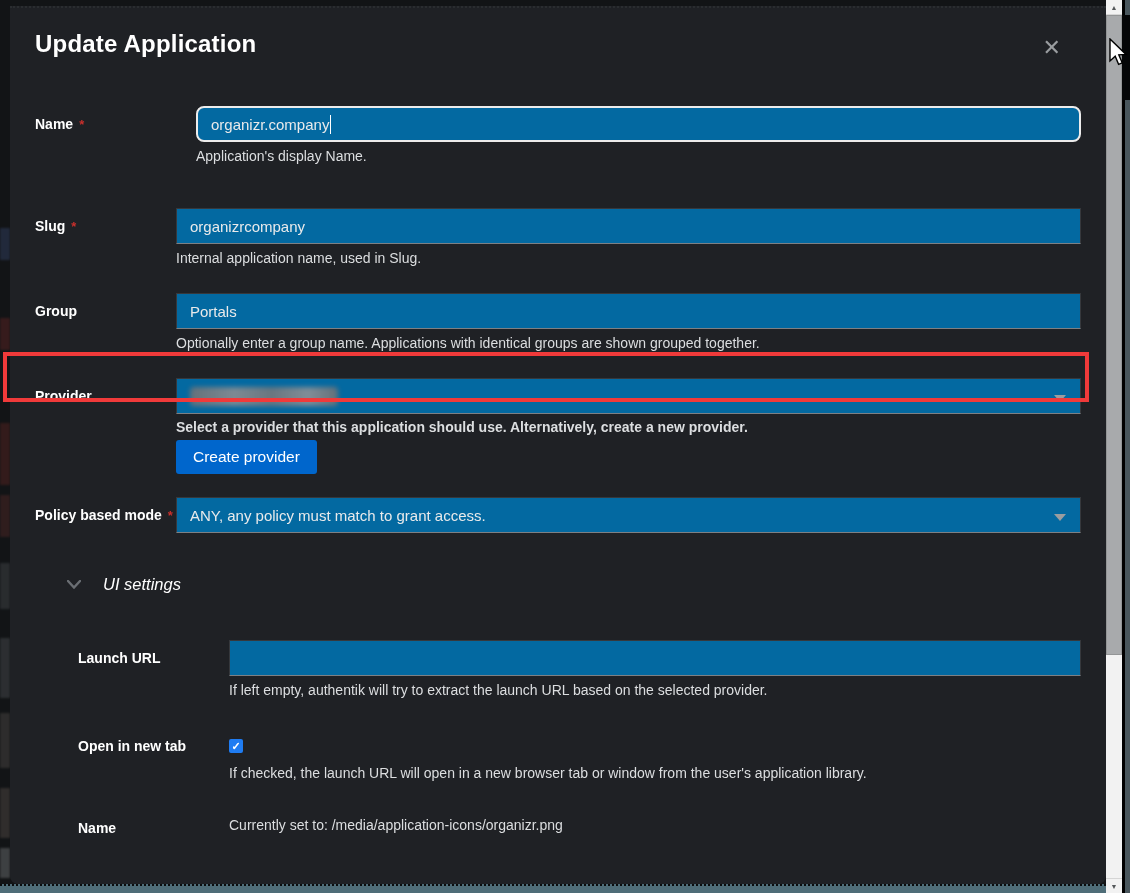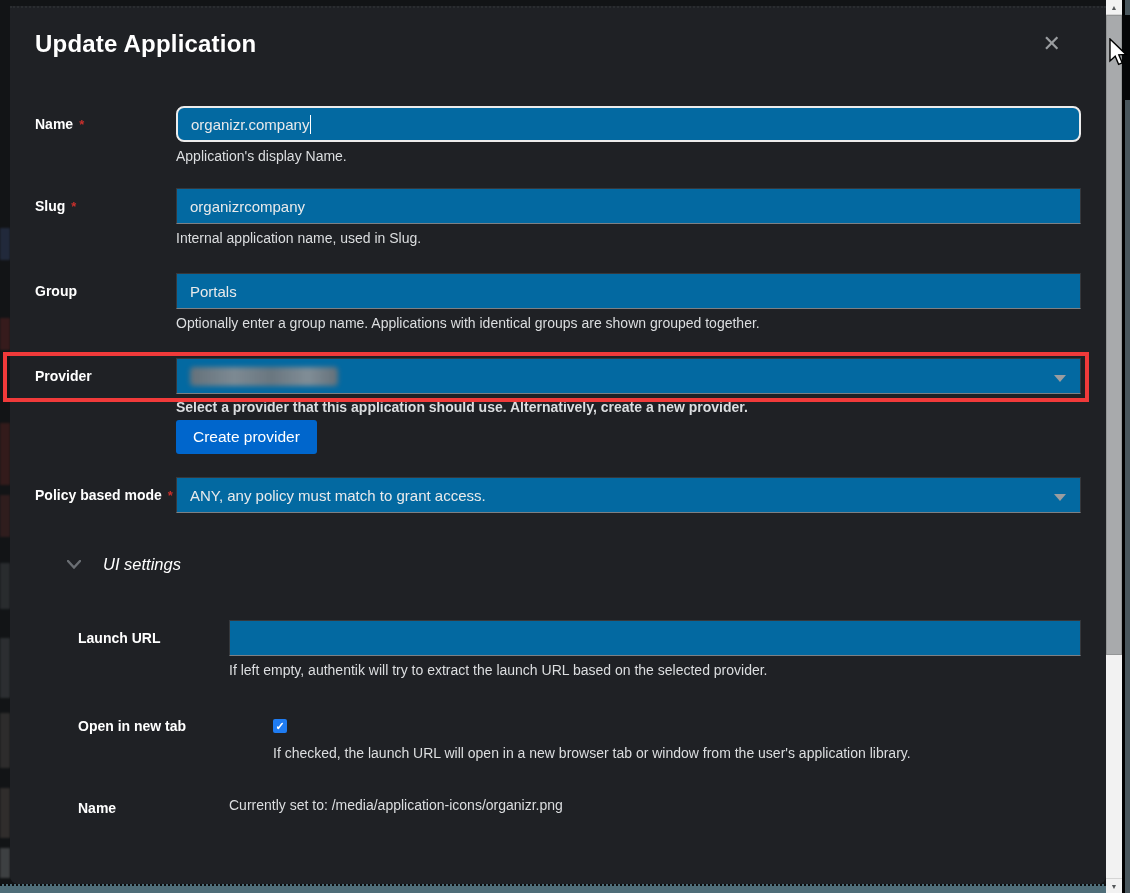--- a/index.html
+++ b/index.html
@@ -8,21 +8,21 @@
   .stage { position:relative; width:1130px; height:893px; background:#121416; overflow:hidden; }
 
   
   .blob { position:absolute; left:0; width:10px; opacity:.65; filter:blur(1px); }
 
   
   .modal { position:absolute; left:10px; top:6px; width:1096px; height:878px;
            background:#1f2125; border-radius:0 0 8px 8px; padding:22px 25px 0 15px;
            border-top:2px dotted #2a2d30; overflow:hidden; }
 
-  .modal-header { display:flex; justify-content:space-between; align-items:center; margin-bottom:48px; }
+  .modal-header { display:flex; justify-content:space-between; align-items:flex-end; margin-bottom:48px; }
   .modal-title { color:#fff; font-size:24px; font-weight:600; letter-spacing:.2px; padding-left:10px; }
   .close-btn { color:#9a9da0; font-size:22px; line-height:20px; cursor:pointer; margin-right:20px; font-weight:400; }
 
   .row { display:flex; }
   .label-col { width:151px; flex:0 0 151px; padding-top:9px; padding-left:10px; }
   .label-col .lbl { color:#fff; font-size:14px; font-weight:700; }
   .req { color:#c9302c; font-size:13px; font-weight:700; margin-left:6px; }
   .input-col { flex:1; min-width:0; }
 
   .text-input, .select-input {
@@ -99,21 +99,21 @@
   <div class="blob" style="top:788px;height:50px;background:#403b38;"></div>
   <div class="blob" style="top:848px;height:30px;background:#55585a;"></div>
 
   <div class="modal">
 
     <div class="modal-header">
       <div class="modal-title">Update Application</div>
       <div class="close-btn">✕</div>
     </div>
 
-    <div class="row" style="margin-bottom:24px;">
+    <div class="row" style="margin-bottom:44px;gap:20px;">
       <div class="label-col">
         <span class="lbl">Name</span><span class="req">*</span>
       </div>
       <div class="input-col">
         <div class="text-input focused">
           <span>organizr.company</span>
             <span class="caret-bar"></span>
         </div>
         <div class="help">Application's display Name.</div>
       </div>
@@ -183,21 +183,21 @@
           <span class="lbl">Launch URL</span>
         </div>
         <div class="input-col">
           <div class="text-input">
             <span></span>
           </div>
           <div class="help">If left empty, authentik will try to extract the launch URL based on the selected provider.</div>
         </div>
       </div>
 
-      <div class="row" style="margin-bottom:29px;gap:44px;">
+      <div class="row" style="margin-bottom:29px;">
         <div class="label-col" style="padding-left:0;">
           <span class="lbl">Open in new tab</span>
         </div>
         <div class="input-col">
           <span class="checkbox checked">
             <span>✓</span>
           </span>
           <div class="help" style="margin-top:12px;">If checked, the launch URL will open in a new browser tab or window from the user's application library.</div>
         </div>
       </div>

